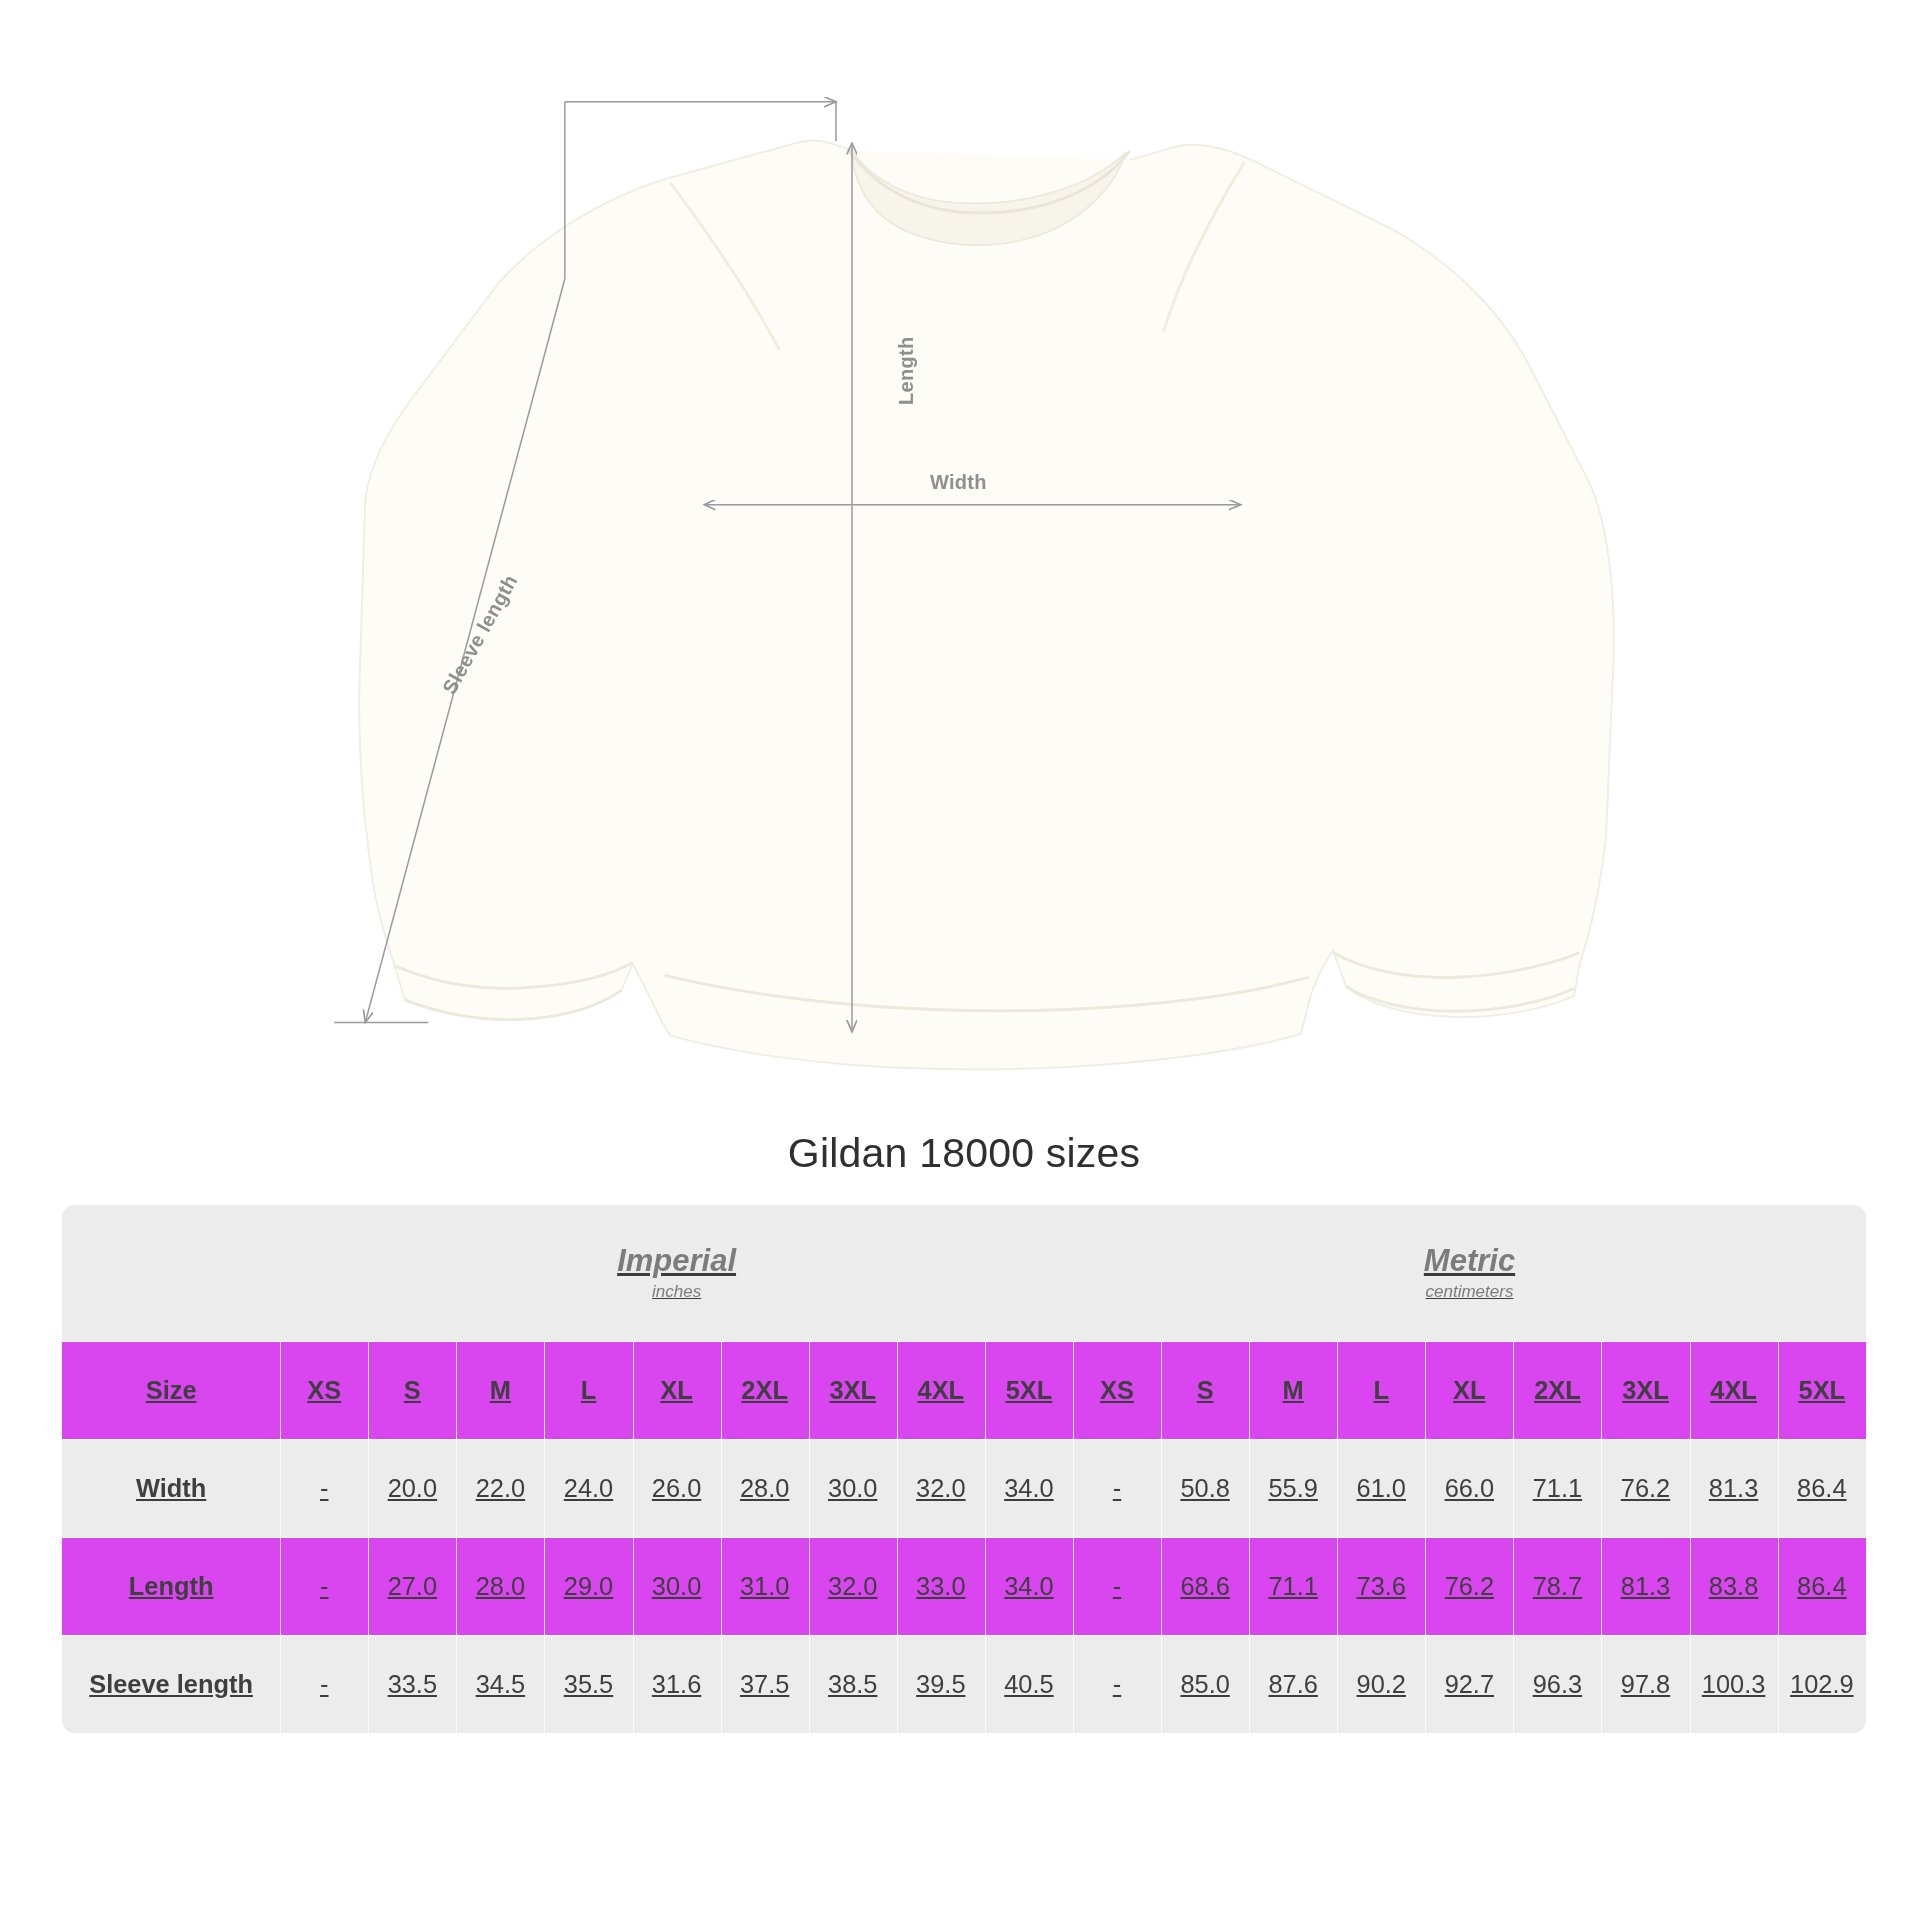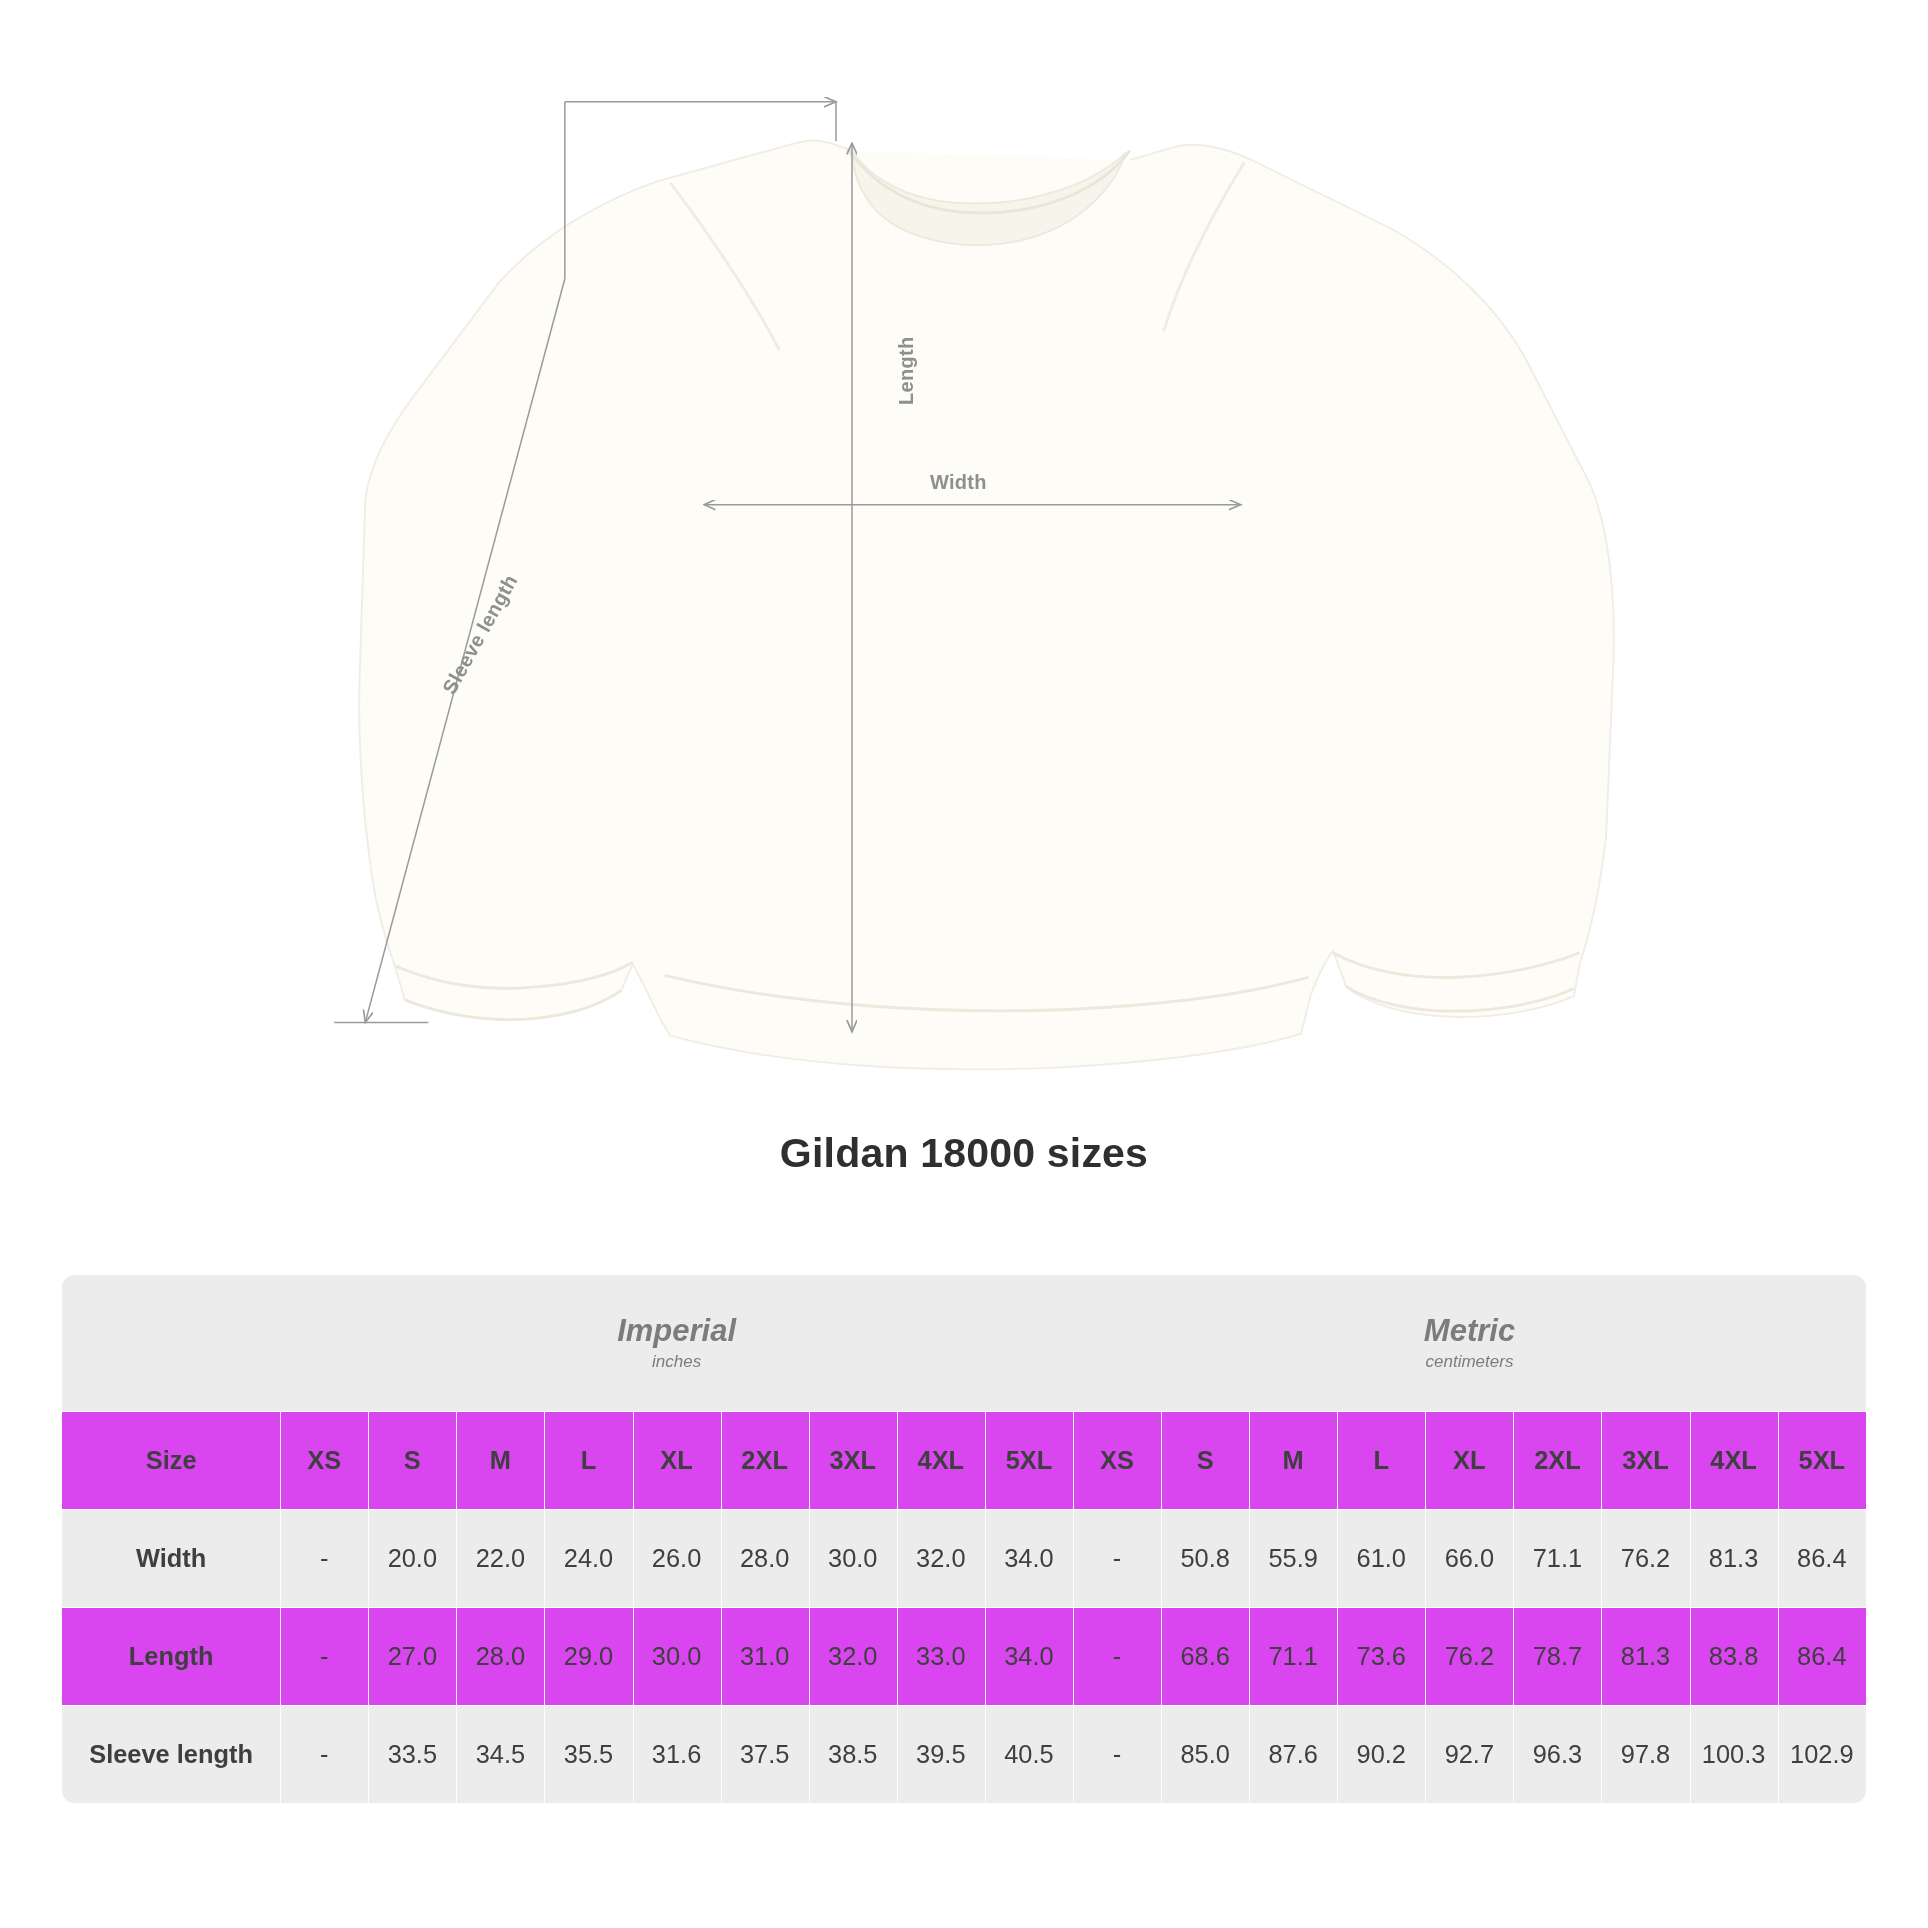--- a/index.html
+++ b/index.html
@@ -55,38 +55,39 @@
   
   .title-block {
     position: absolute;
     top: 1130px;
     left: 0;
     width: 1928px;
     text-align: center;
   }
   .chart-title {
     font-size: 41px;
-    font-weight: bold;
+    font-weight: normal;
     color: #2f2f2f;
     margin: 0 0 21px 0;
     letter-spacing: 0.2px;
   }
   .chart-note {
     font-size: 21.7px;
     font-style: italic;
     color: #5a5a5a;
     margin: 0;
   }
 
   
   .table-wrap {
     position: absolute;
-    top: 1275px;
+    top: 1205px;
     left: 62px;
     width: 1804px;
+    text-decoration: underline;
   }
   table.size-table {
     border-collapse: collapse;
     width: 1804px;
     table-layout: fixed;
     background: #ececec;
     border-radius: 13px;
     overflow: hidden;
   }
   table.size-table td,

